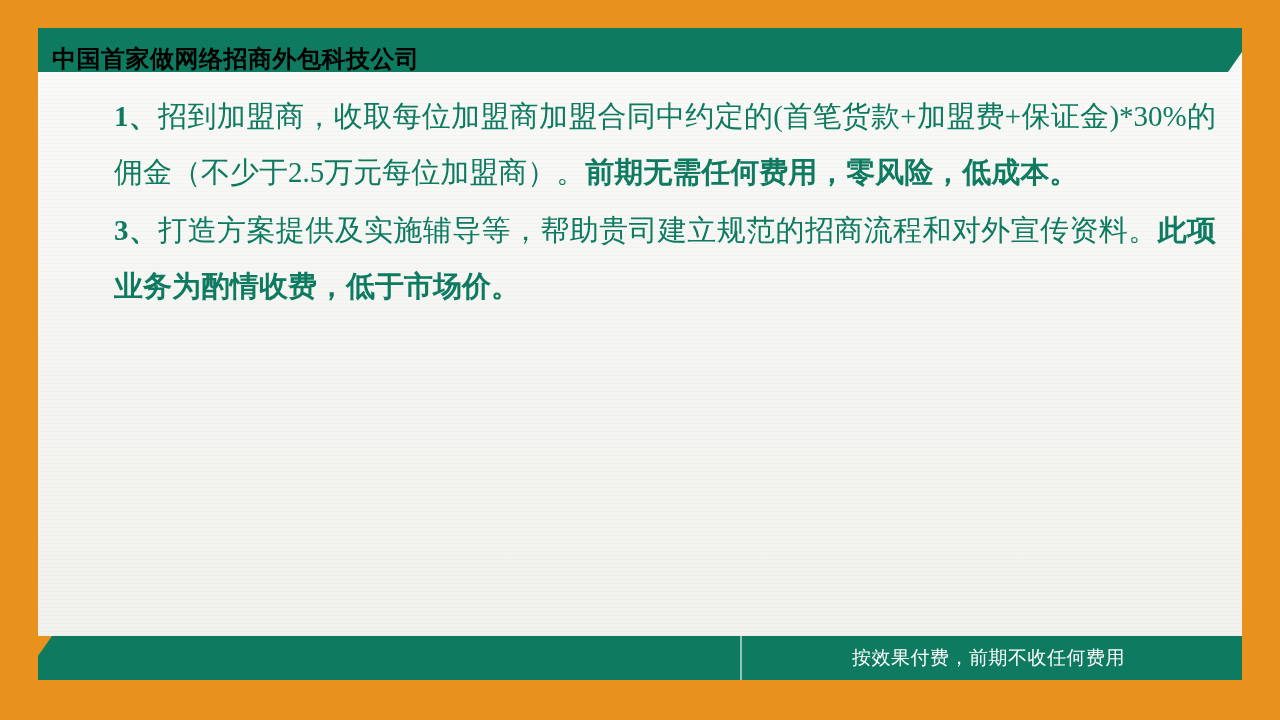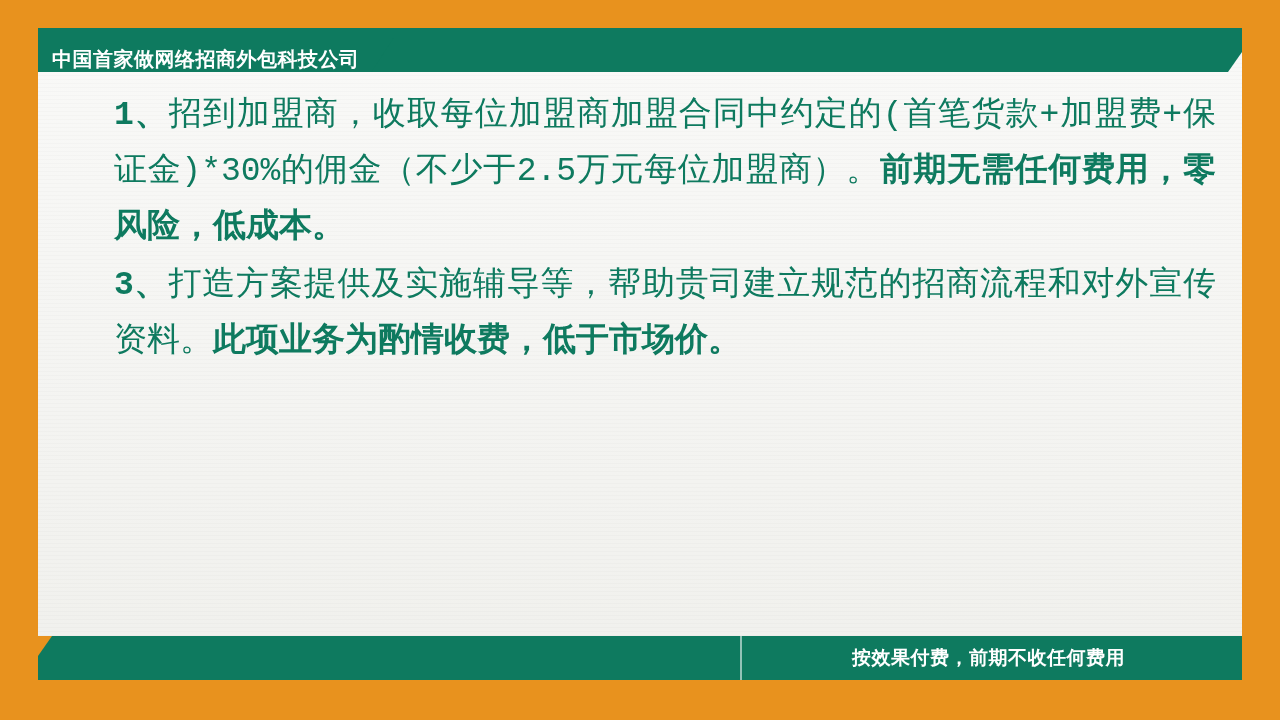--- a/index.html
+++ b/index.html
@@ -52,46 +52,46 @@
     left: 38px;
     top: 38px;
     height: 34px;
     background: #0E7A5F;
     padding: 0 34px 0 14px;
     display: flex;
     align-items: center;
     clip-path: polygon(0 0, 100% 0, calc(100% - 22px) 100%, 0 100%);
   }
   .header-tab-text {
-    color: #ffffff;
+    color: #000000;
     font-family: "Liberation Sans", sans-serif;
     font-weight: bold;
-    font-size: 20px;
+    font-size: 24px;
     letter-spacing: 0.5px;
     white-space: nowrap;
     margin-top: 8px;
   }
   
   .content {
     position: absolute;
     left: 38px;
     top: 80px;
     width: 1204px;
     height: 540px;
     padding: 8px 26px 0 76px;
     box-sizing: border-box;
   }
   .para {
     color: #0E7A5F;
-    font-size: 33px;
+    font-size: 29px;
     line-height: 56px;
     text-align: justify;
     text-justify: inter-ideograph;
     margin: 0 0 2px 0;
-    font-family: Liberation Mono, monospace;
+    font-family: Liberation Serif, serif;
   }
   .num {
     font-weight: bold;
   }
   .bold {
     font-weight: bold;
   }
   
   .footer-band {
     position: absolute;
@@ -112,21 +112,21 @@
   }
   .footer-text {
     position: absolute;
     left: 852px;
     top: 636px;
     height: 44px;
     display: flex;
     align-items: center;
     color: #FFFFFF;
     font-family: "Liberation Sans", sans-serif;
-    font-weight: bold;
+    font-weight: normal;
     font-size: 19px;
     letter-spacing: 0.5px;
     white-space: nowrap;
   }
 </style>
 </head>
 <body>
 
 <div class="slide">
 

